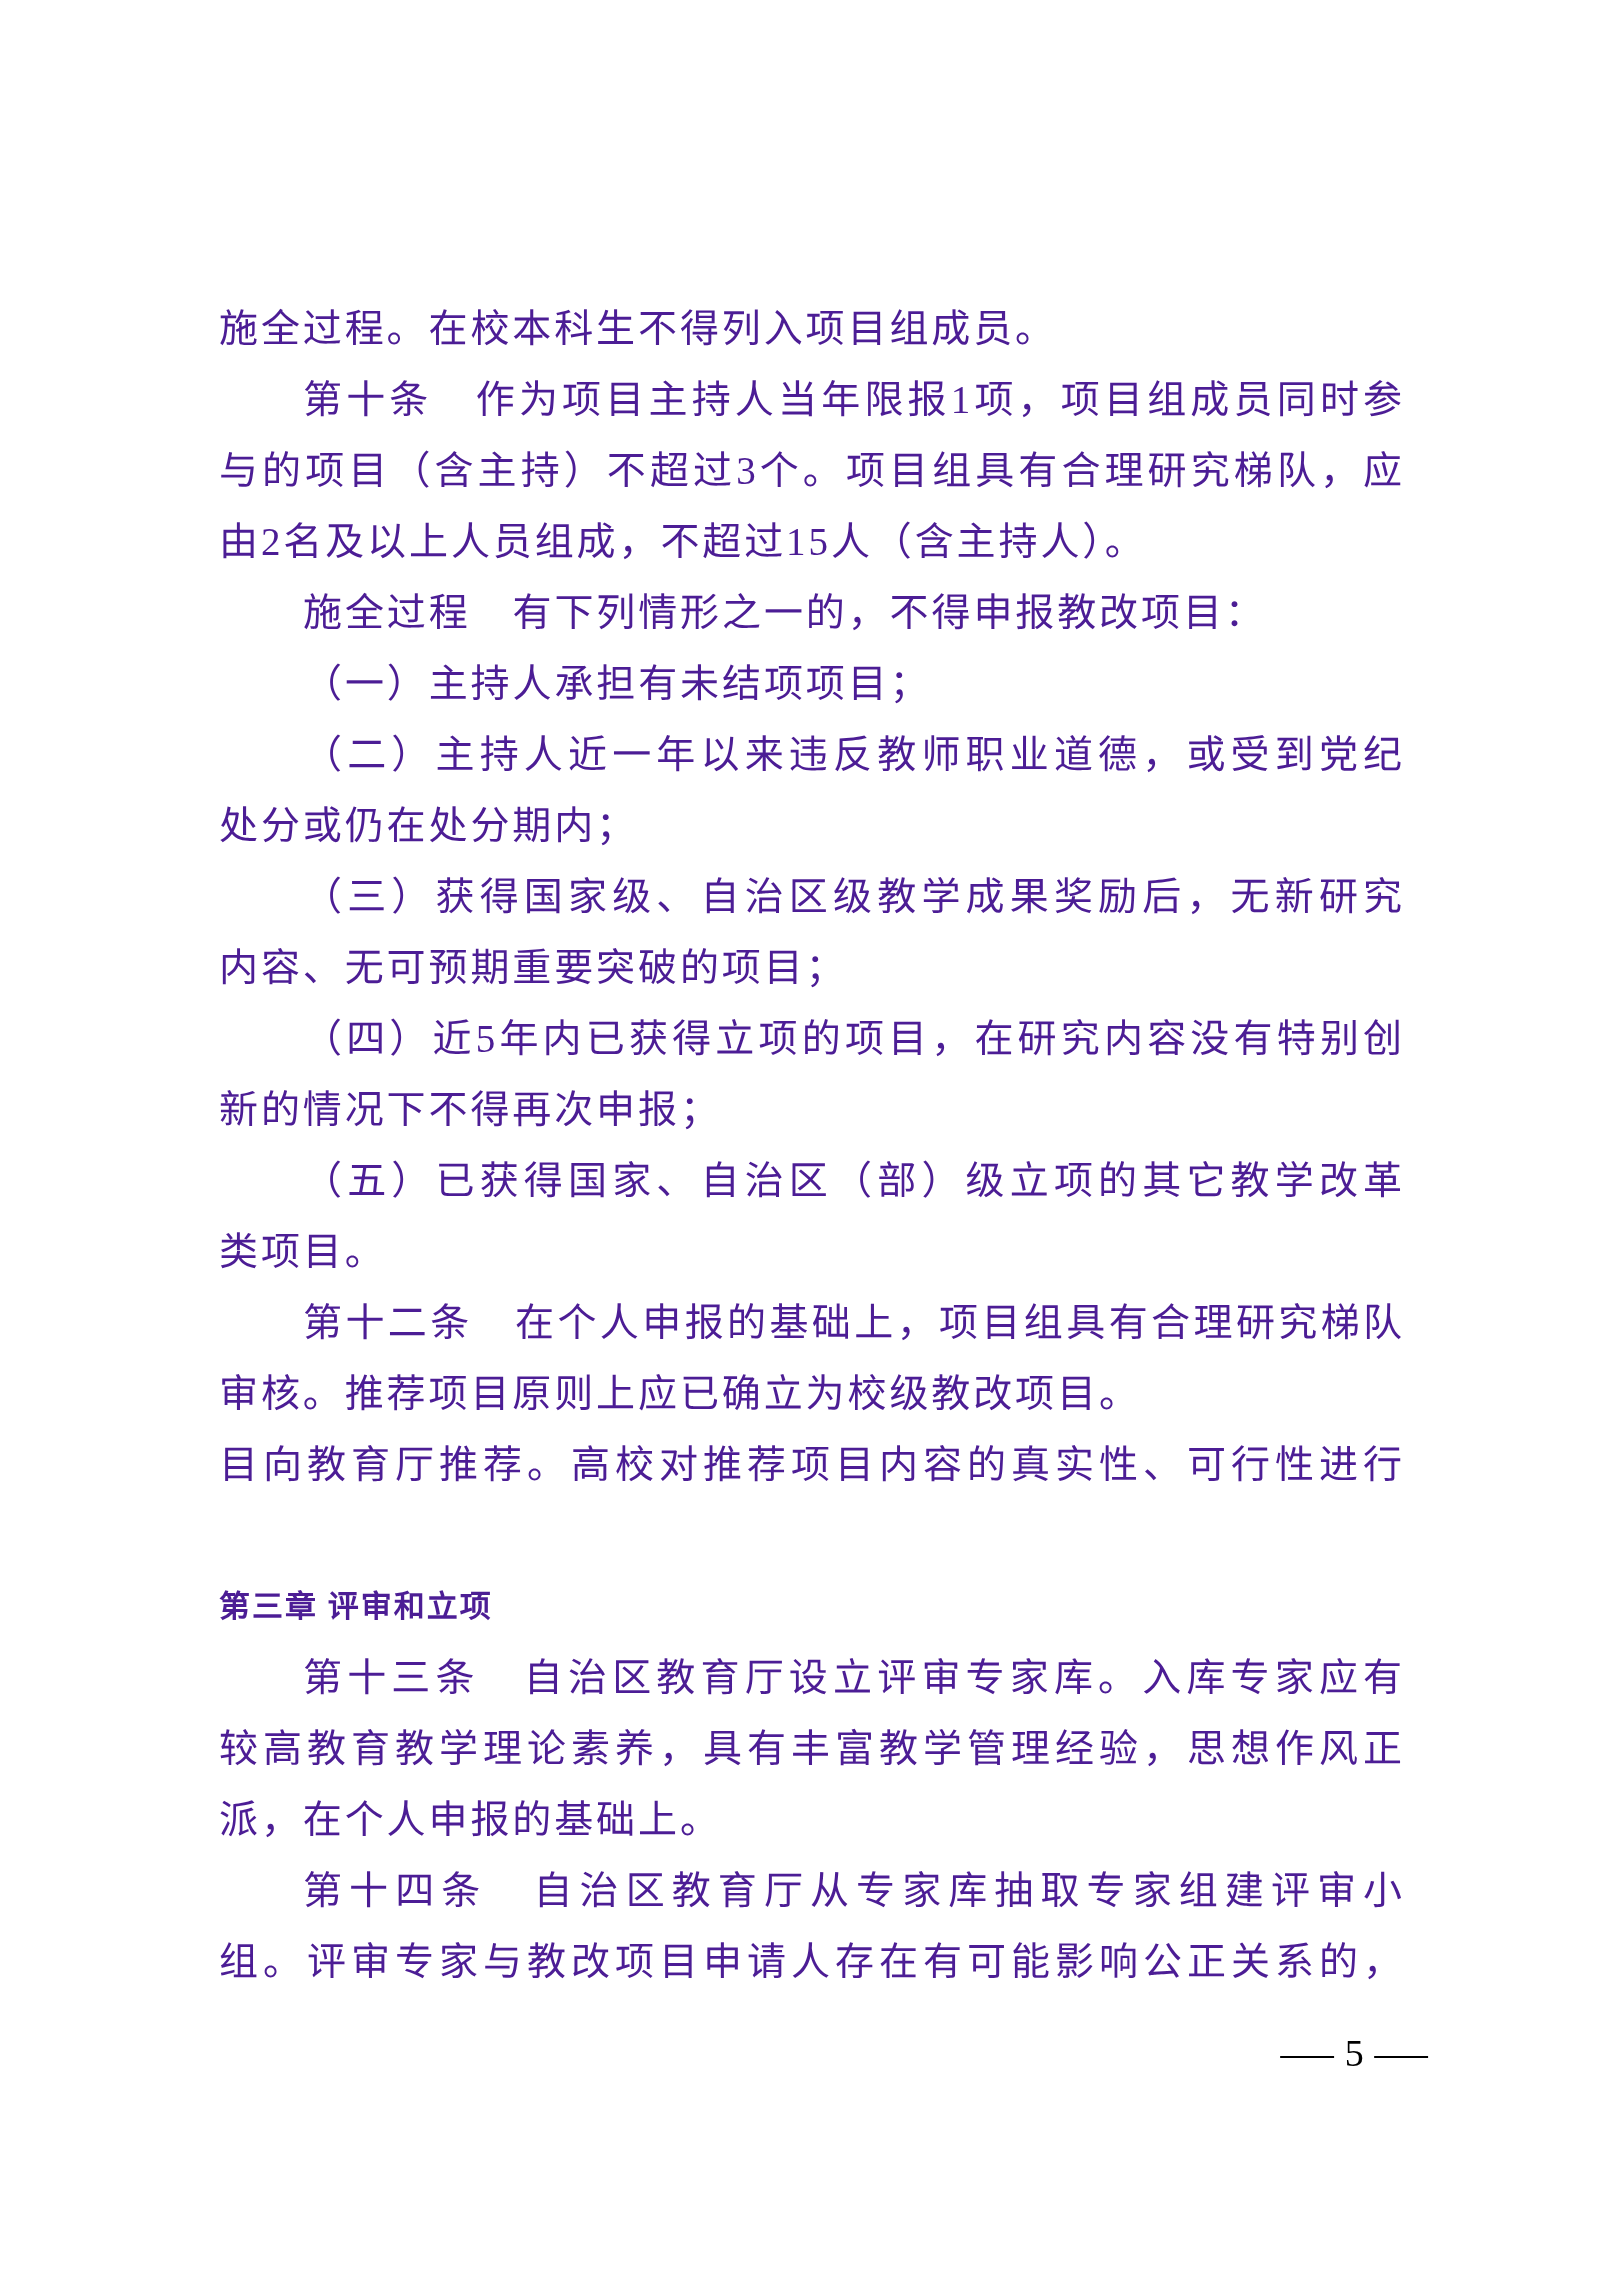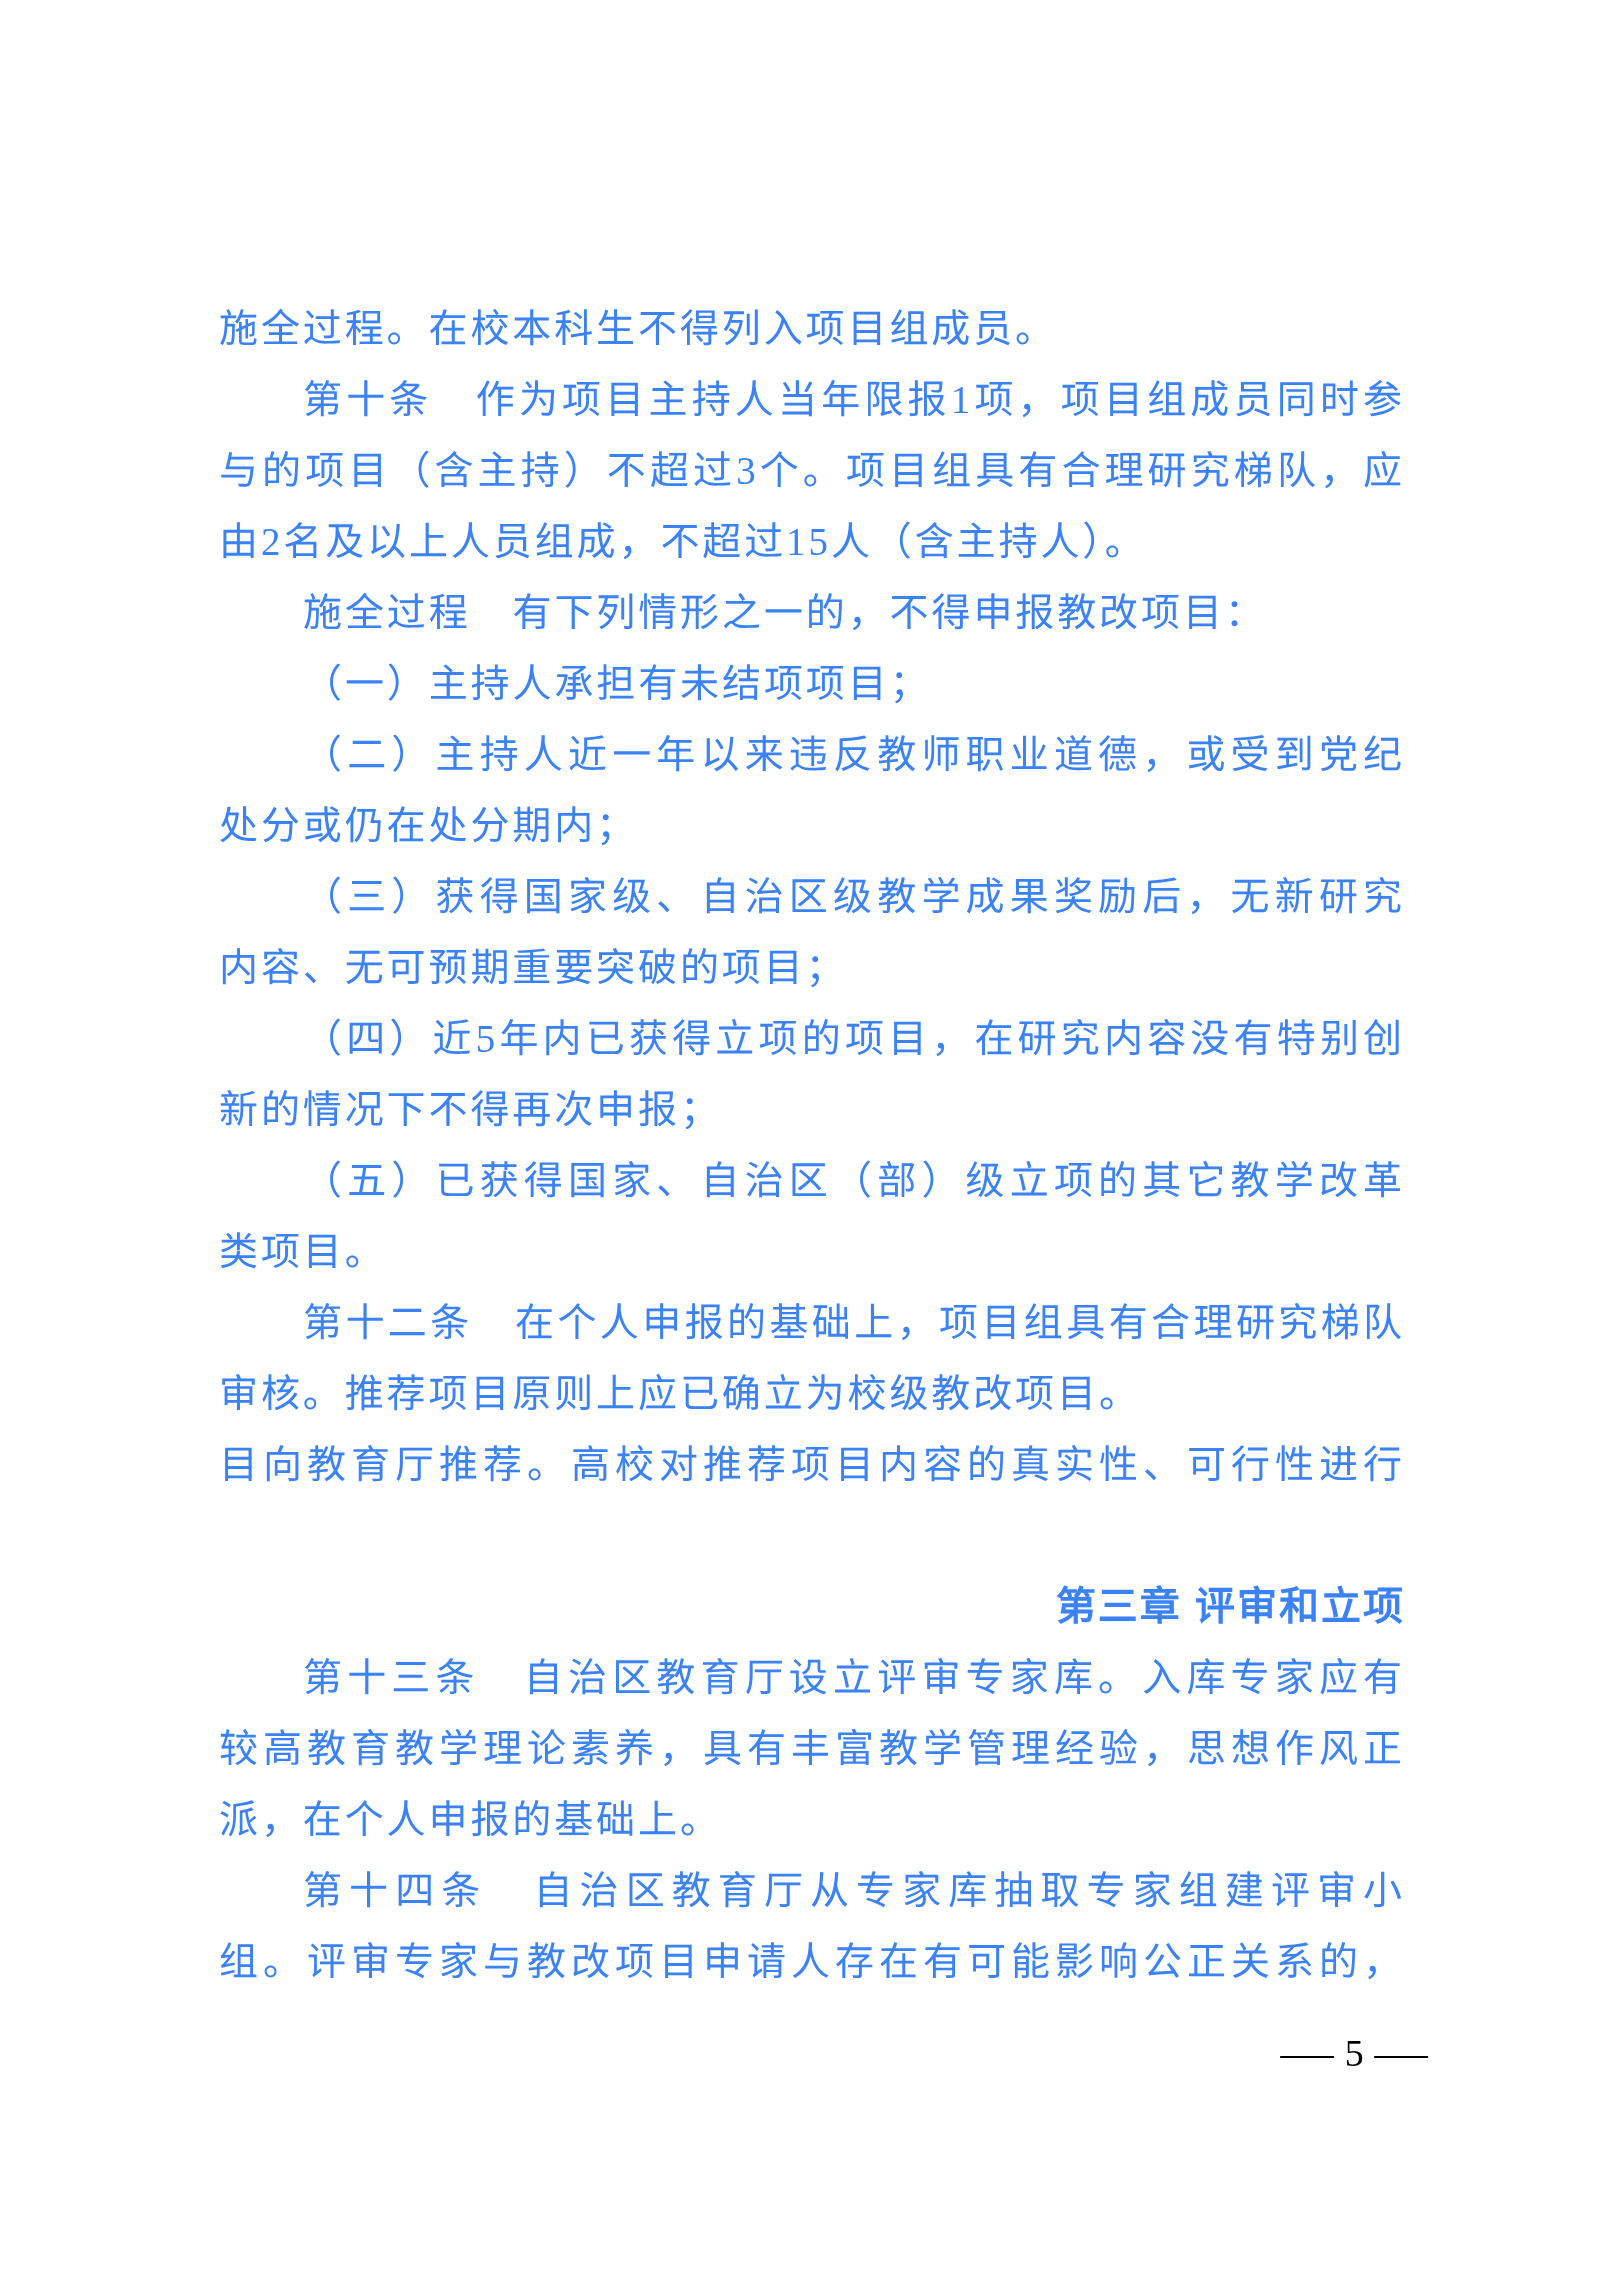--- a/index.html
+++ b/index.html
@@ -17,21 +17,21 @@
     overflow: hidden;
   }
   .content {
     position: absolute;
     left: 219px;
     top: 293px;
     width: 1186px;
     font-family: "Liberation Serif", "DejaVu Serif", serif;
     font-size: 39px;
     letter-spacing: 2.9px;
-    color: #3b82f6;
+    color: #4c1d95;
   }
   .line {
     height: 71px;
     line-height: 71px;
     white-space: nowrap;
   }
   .indent {
     padding-left: 84px;
   }
   .fill {
@@ -39,24 +39,24 @@
     text-align: justify;
     text-align-last: justify;
     text-justify: inter-character;
   }
   .blank-line {
     height: 71px;
   }
   .chapter-heading {
     height: 71px;
     line-height: 71px;
-    text-align: right;
-    font-family: Liberation Sans, sans-serif;
+    text-align: left;
+    font-family: Liberation Serif, serif;
     font-weight: 700;
-    font-size: 40px;
+    font-size: 31px;
     letter-spacing: 2px;
     white-space: nowrap;
   }
   .page-number {
     position: absolute;
     top: 2032px;
     right: 203px;
     display: flex;
     align-items: center;
     gap: 18.3px;

